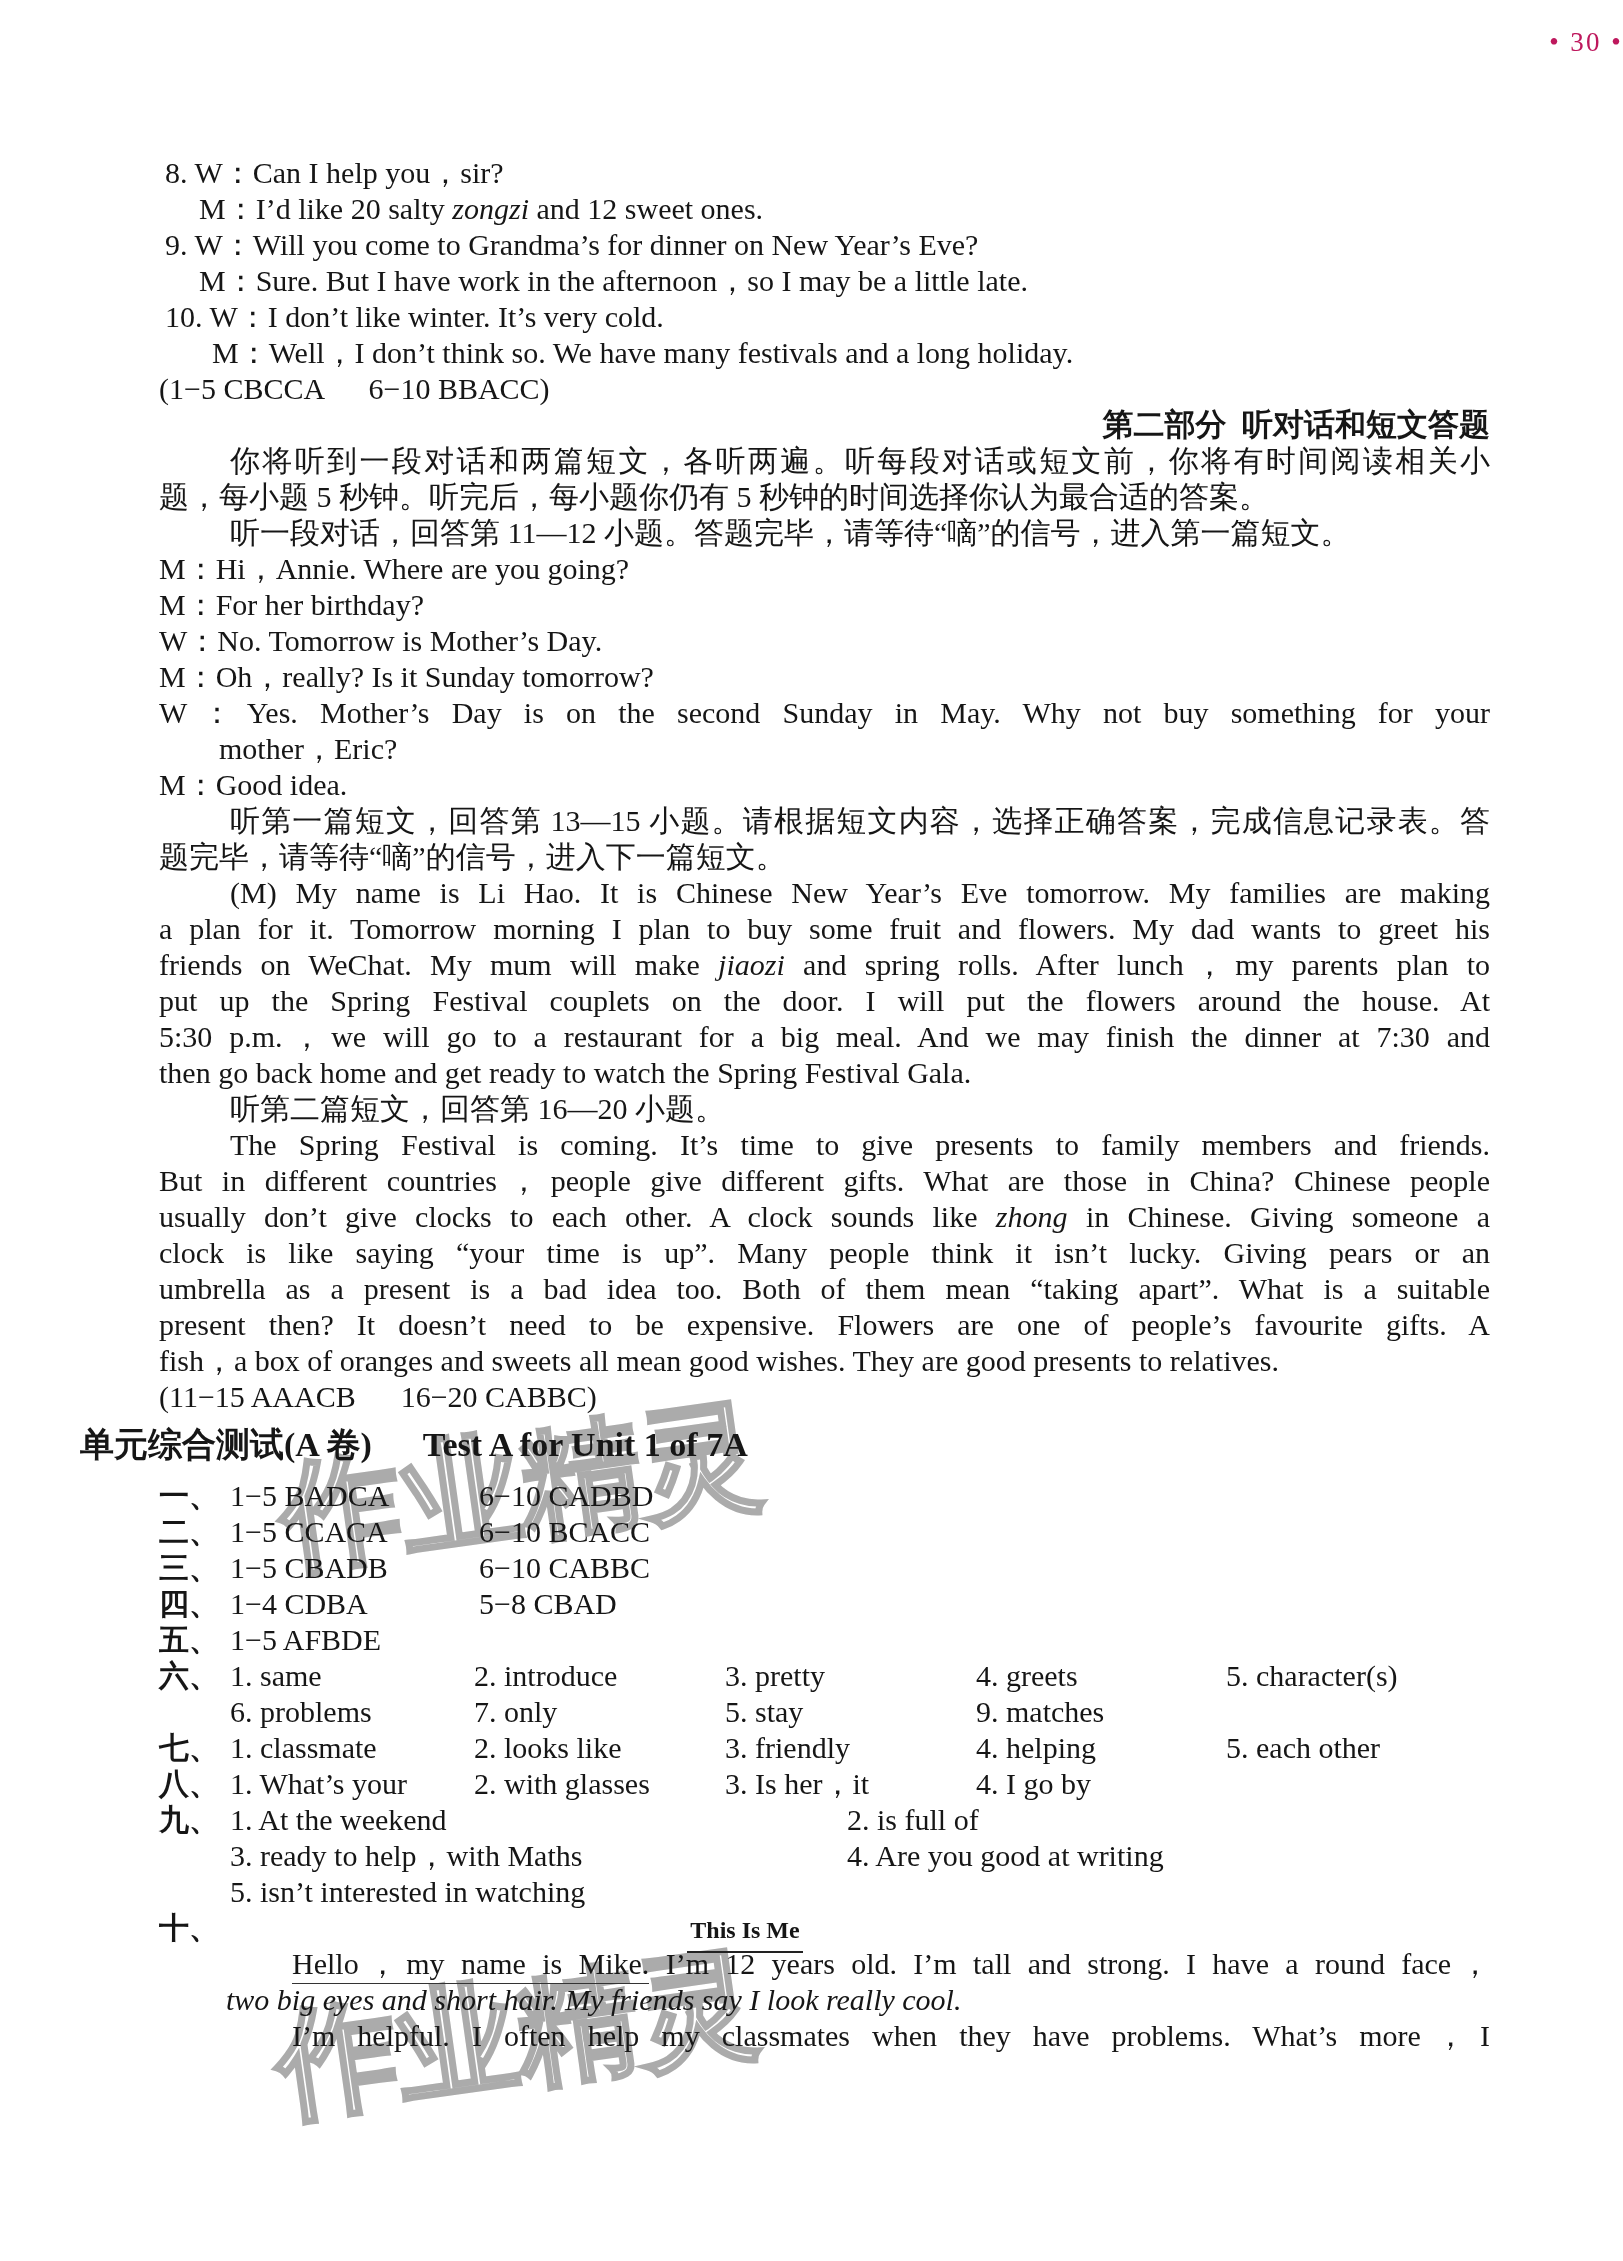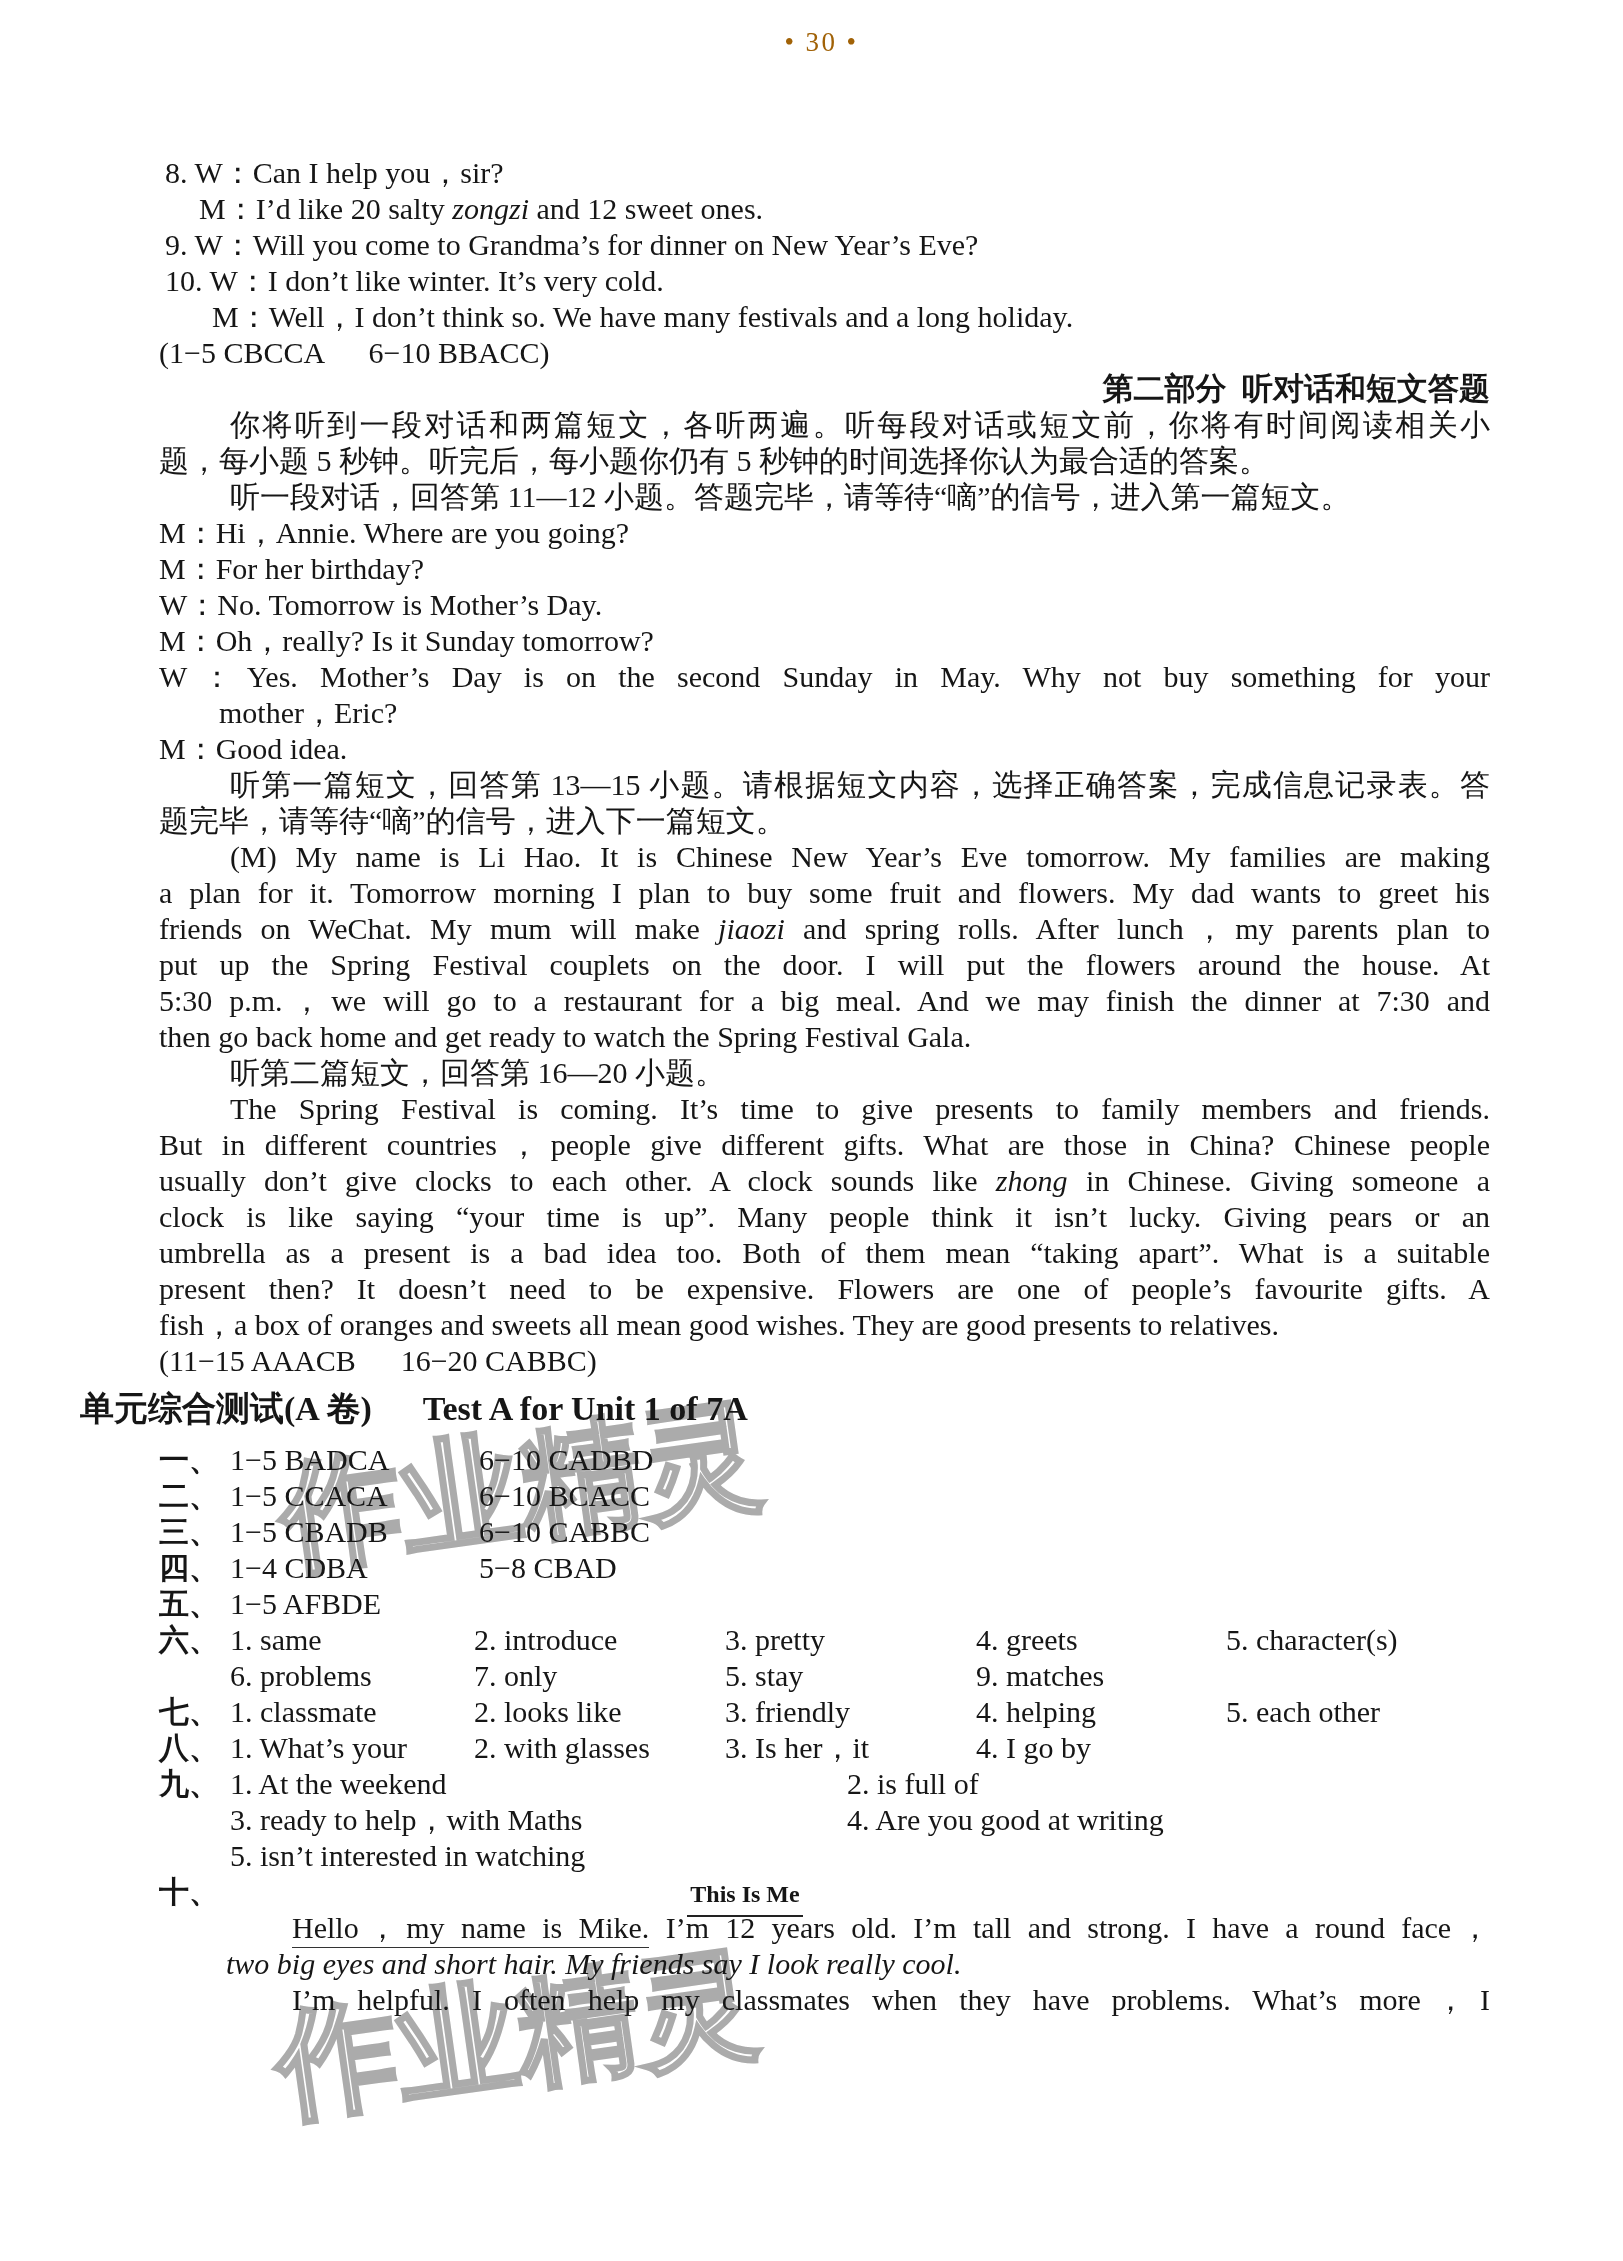--- a/index.html
+++ b/index.html
@@ -47,22 +47,22 @@
   .essay-title .label{position:absolute;left:159px;font-weight:700;}
   .essay-title .t{
     display:inline-block;font-weight:700;font-size:24px;
     line-height:31px;padding:0 3.2px 4.8px 3.2px;
     border-bottom:2.4px solid #222;
   }
   .s-i{font-style:italic;}
   .s-u{border-bottom:1.6px solid #333;padding-bottom:3.2px;}
   .pagenum{
     position:relative;z-index:1;
-    text-align:center;font-size:27px;letter-spacing:2.4px;
-    margin-top:27px;color:#a16207;margin-left:20px;
+    text-align:right;font-size:27px;letter-spacing:2.4px;
+    margin-top:27px;color:#be185d;margin-left:20px;
   }
   .wm{
     position:absolute;z-index:0;
     font-family:"Liberation Sans","DejaVu Sans",sans-serif;
     font-weight:700;font-size:121px;white-space:nowrap;
     color:transparent;
     -webkit-text-stroke:3.2px #a2a2a2;
     transform:rotate(-8deg);
     transform-origin:left top;
     opacity:.9;
@@ -74,20 +74,21 @@
 </head>
 <body>
 
 <div class="page">
   <div class="wm wm1">作业精灵</div>
   <div class="wm wm2">作业精灵</div>
   <div class="text-body">
       <div class="line num"><span>8. W：Can I help you，sir?</span></div>
       <div class="line sp"><span>M：I’d like 20 salty </span><span class="s-i">zongzi</span><span> and 12 sweet ones.</span></div>
       <div class="line num"><span>9. W：Will you come to Grandma’s for dinner on New Year’s Eve?</span></div>
+      <div class="line sp"><span>M：Sure. But I have work in the afternoon，so I may be a little late.</span></div>
       <div class="line num"><span>10. W：I don’t like winter. It’s very cold.</span></div>
       <div class="line sp10"><span>M：Well，I don’t think so. We have many festivals and a long holiday.</span></div>
       <div class="line ml"><span>(1−5 CBCCA      6−10 BBACC)</span></div>
       <div class="line h2"><span>第二部分  听对话和短文答题</span></div>
       <div class="line ind j"><span>你将听到一段对话和两篇短文，各听两遍。听每段对话或短文前，你将有时间阅读相关小</span></div>
       <div class="line ml"><span>题，每小题 5 秒钟。听完后，每小题你仍有 5 秒钟的时间选择你认为最合适的答案。</span></div>
       <div class="line ind"><span>听一段对话，回答第 11—12 小题。答题完毕，请等待“嘀”的信号，进入第一篇短文。</span></div>
       <div class="line ml"><span>M：Hi，Annie. Where are you going?</span></div>
       <div class="line ml"><span>M：For her birthday?</span></div>
       <div class="line ml"><span>W：No. Tomorrow is Mother’s Day.</span></div>

